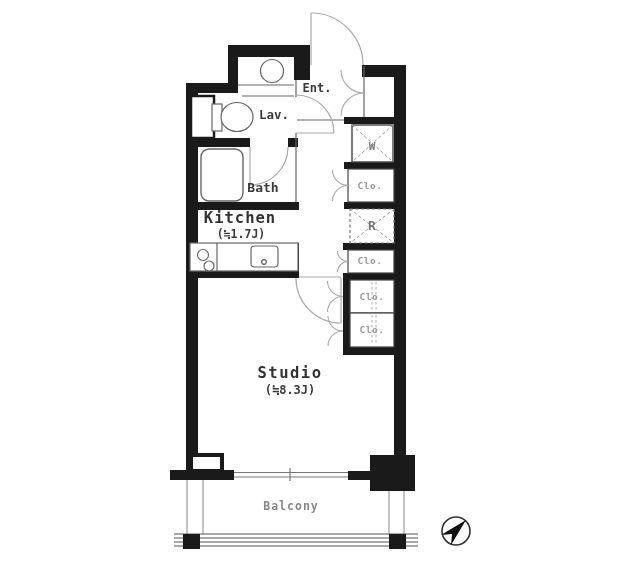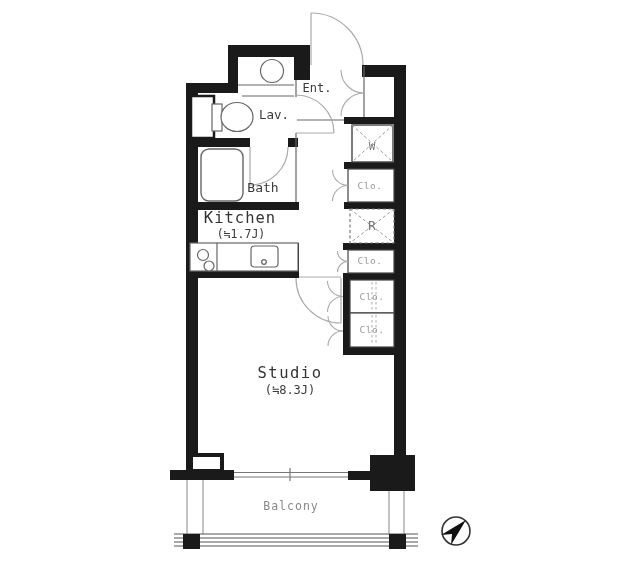--- a/index.html
+++ b/index.html
@@ -2,20 +2,21 @@
 <html><head>
 <meta charset="utf-8">
 <style>
   html,body{margin:0;padding:0;background:#ffffff;}
   .stage{
     position:relative;
     width:584px;height:569px;
     background:#ffffff;
     overflow:hidden;
     font-family:"DejaVu Sans Mono","DejaVu Sans",monospace;
+    font-weight:bold;
   }
   svg{position:absolute;inset:0;display:block;}
   text{
     font-family:"DejaVu Sans Mono","DejaVu Sans",monospace;
     fill:#3a3a3a;
   }
   .room-lbl{letter-spacing:1px;fill:#333;}
   .sub-lbl{fill:#3a3a3a;}
   .muted-lbl{fill:#9a9a9a;letter-spacing:.5px;}
   .fx-lbl{fill:#777;}

